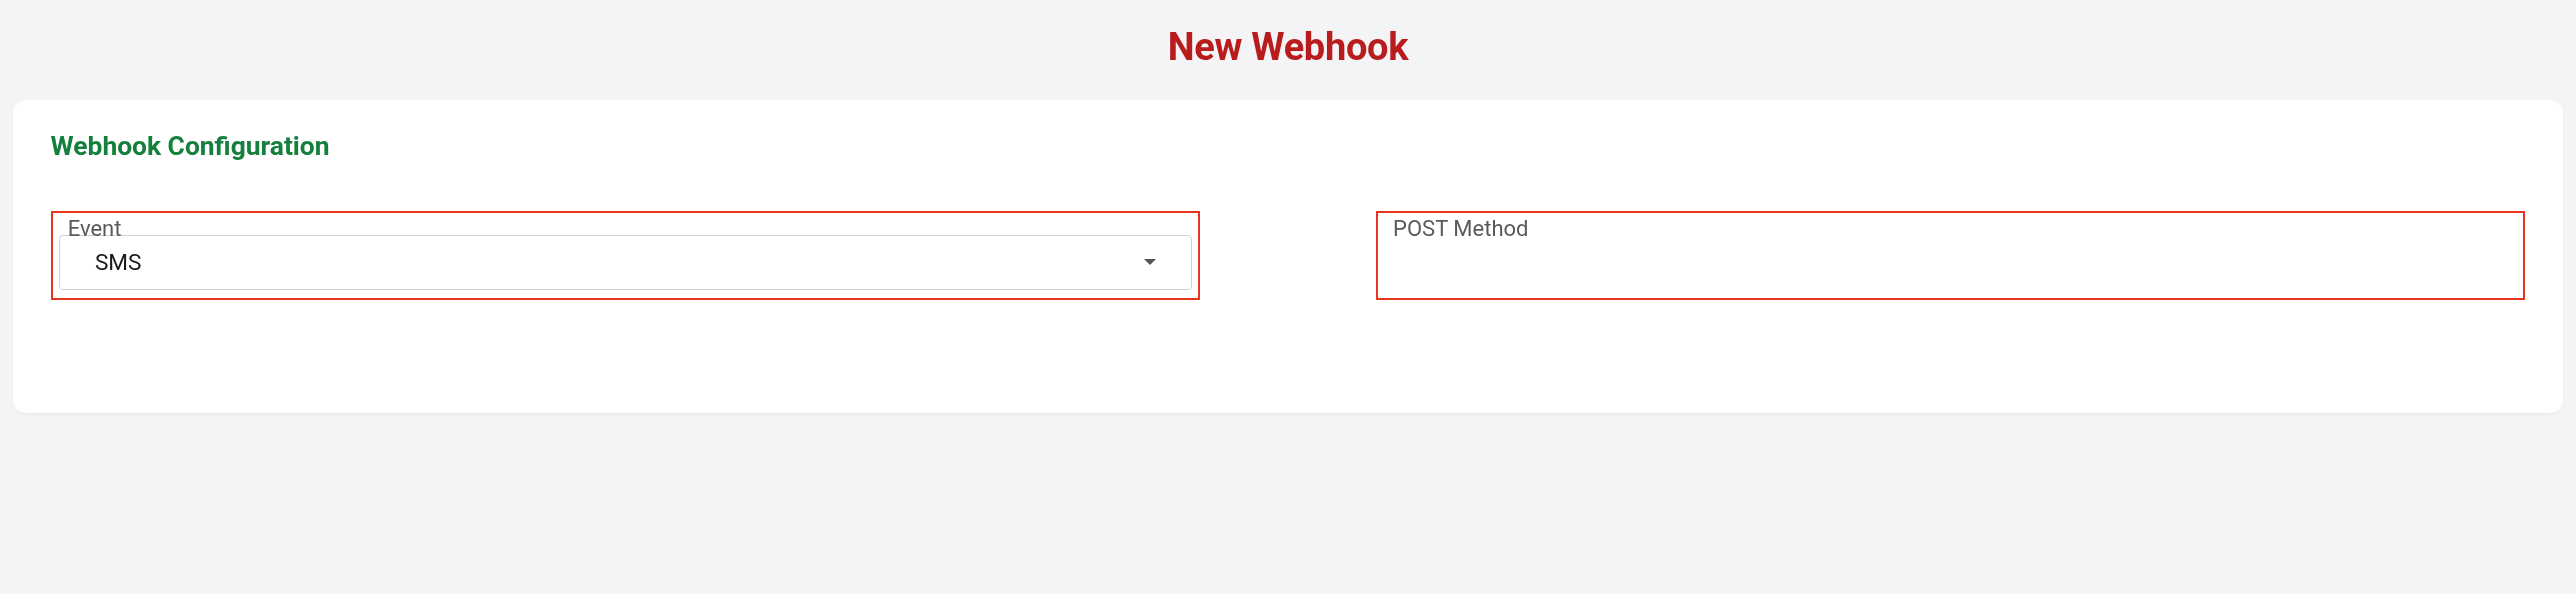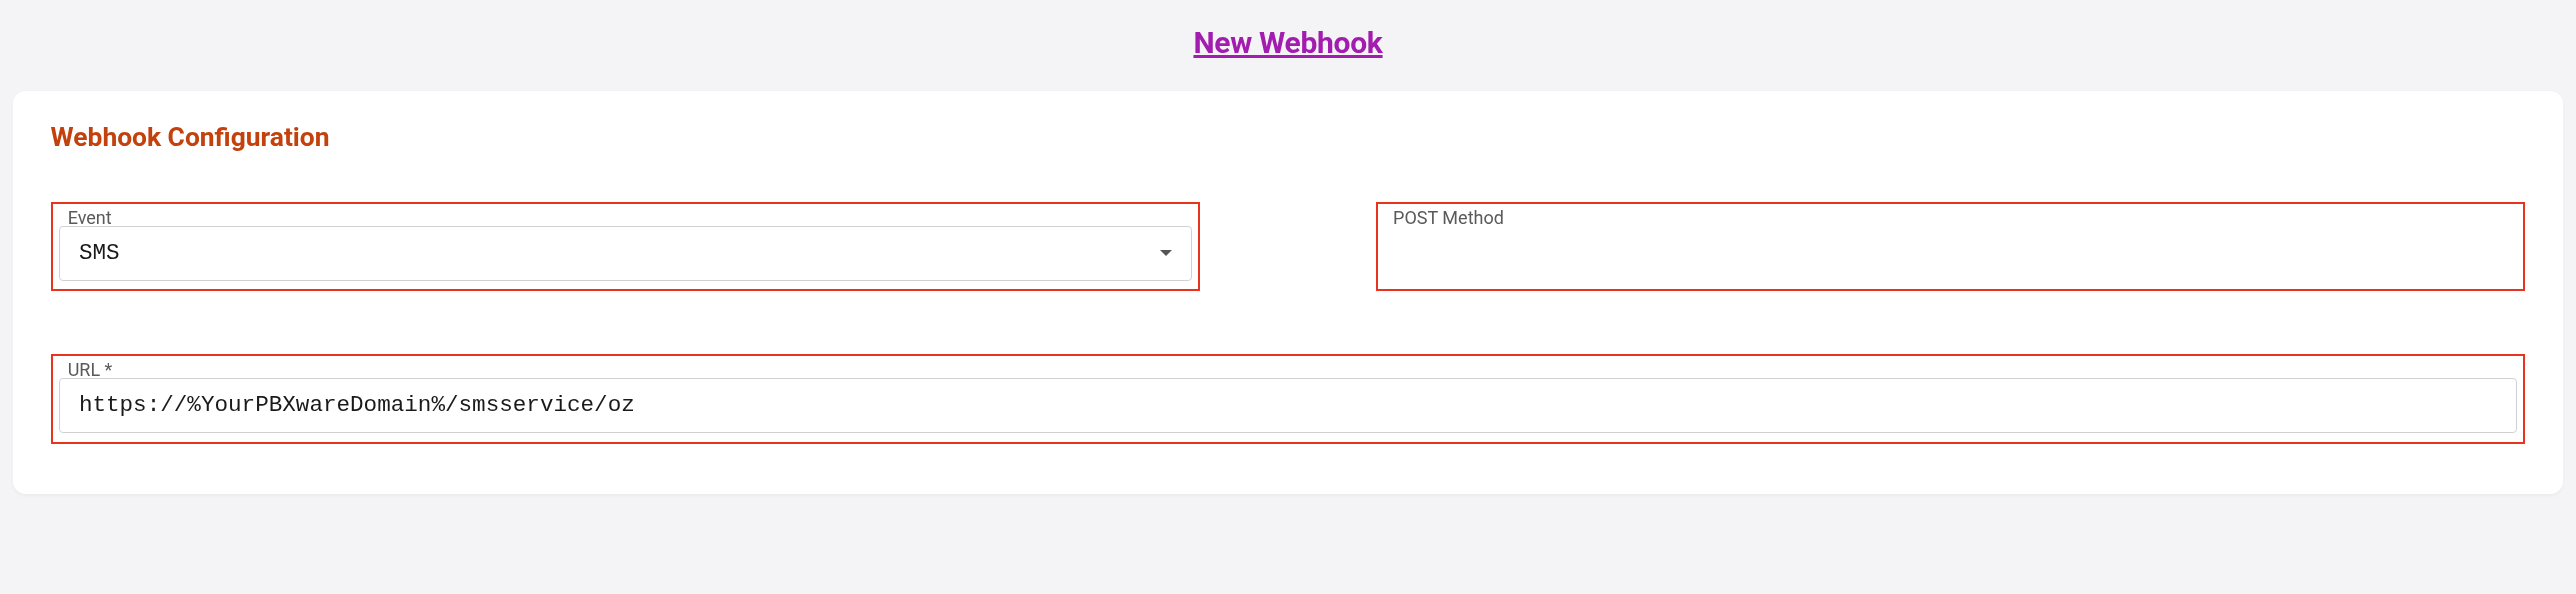--- a/index.html
+++ b/index.html
@@ -15,37 +15,36 @@
     min-height: 595px;
     display: flex;
     flex-direction: column;
     align-items: stretch;
   }
   .title-area {
     text-align: center;
     padding: 25px 0 31px 0;
   }
   .page-title {
-    font-size: 30px;
+    font-size: 38px;
     font-weight: 700;
-    color: #a21caf;
+    color: #b91c1c;
     letter-spacing: -0.3px;
-    text-decoration: underline;
   }
   .card {
     background: #ffffff;
     margin: 0 12.6px 25px 12.6px;
     border-radius: 12.6px;
     padding: 31px 38px 50px 38px;
     box-shadow: 0 1.3px 3.8px rgba(0,0,0,0.04);
   }
   .card-title {
     font-size: 26.4px;
     font-weight: 700;
-    color: #c2410c;
+    color: #15803d;
     margin-bottom: 50px;
   }
   .row {
     display: flex;
     gap: 176px;
     margin-bottom: 63px;
   }
   .highlight-box {
     border: 2.5px solid #e8341c;
     padding: 2.5px 6.3px 8.8px 6.3px;
@@ -56,38 +55,37 @@
     width: 100%;
   }
   .field-wrap {
     position: relative;
     padding-top: 19px;
   }
   .field-label {
     position: absolute;
     top: 0;
     left: 8.8px;
-    font-size: 18px;
+    font-size: 22px;
     color: #5a5a5a;
     font-weight: 400;
   }
   .select-box, .input-box {
     width: 100%;
     border: 0.6px solid #d0d0d5;
     border-radius: 3.8px;
     height: 55px;
     display: flex;
     align-items: center;
-    padding: 0 19px;
+    padding: 0 35px;
     font-size: 22.6px;
     color: #1a1a1a;
     background: #fff;
     justify-content: space-between;
     cursor: pointer;
-    font-family: Liberation Mono, monospace;
   }
   .input-box {
     cursor: text;
     justify-content: flex-start;
   }
   .input-box input {
     border: none;
     outline: none;
     width: 100%;
     font-size: 22.6px;
@@ -127,25 +125,17 @@
         </div>
       </div>
 
       <div class="highlight-box">
         <div class="field-wrap">
           <label class="field-label">POST Method</label>
         </div>
       </div>
     </div>
 
-    <div class="highlight-box full">
-      <div class="field-wrap">
-        <label class="field-label">URL *</label>
-        <div class="input-box">
-          <input type="text" value="https://%YourPBXwareDomain%/smsservice/oz" style="">
-        </div>
-      </div>
-    </div>
 
   </div>
 
 </div>
 
 
 </body></html>

